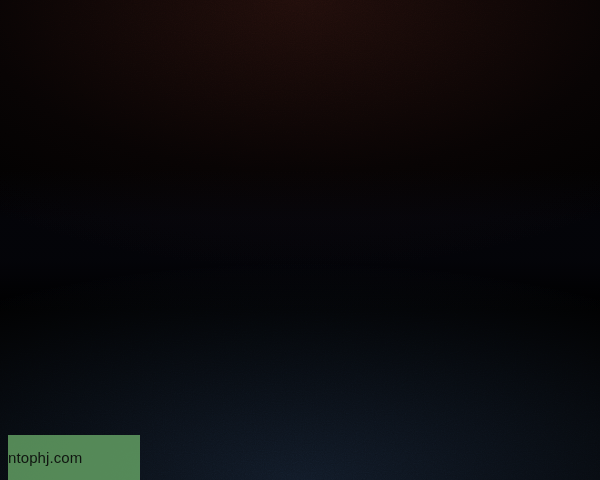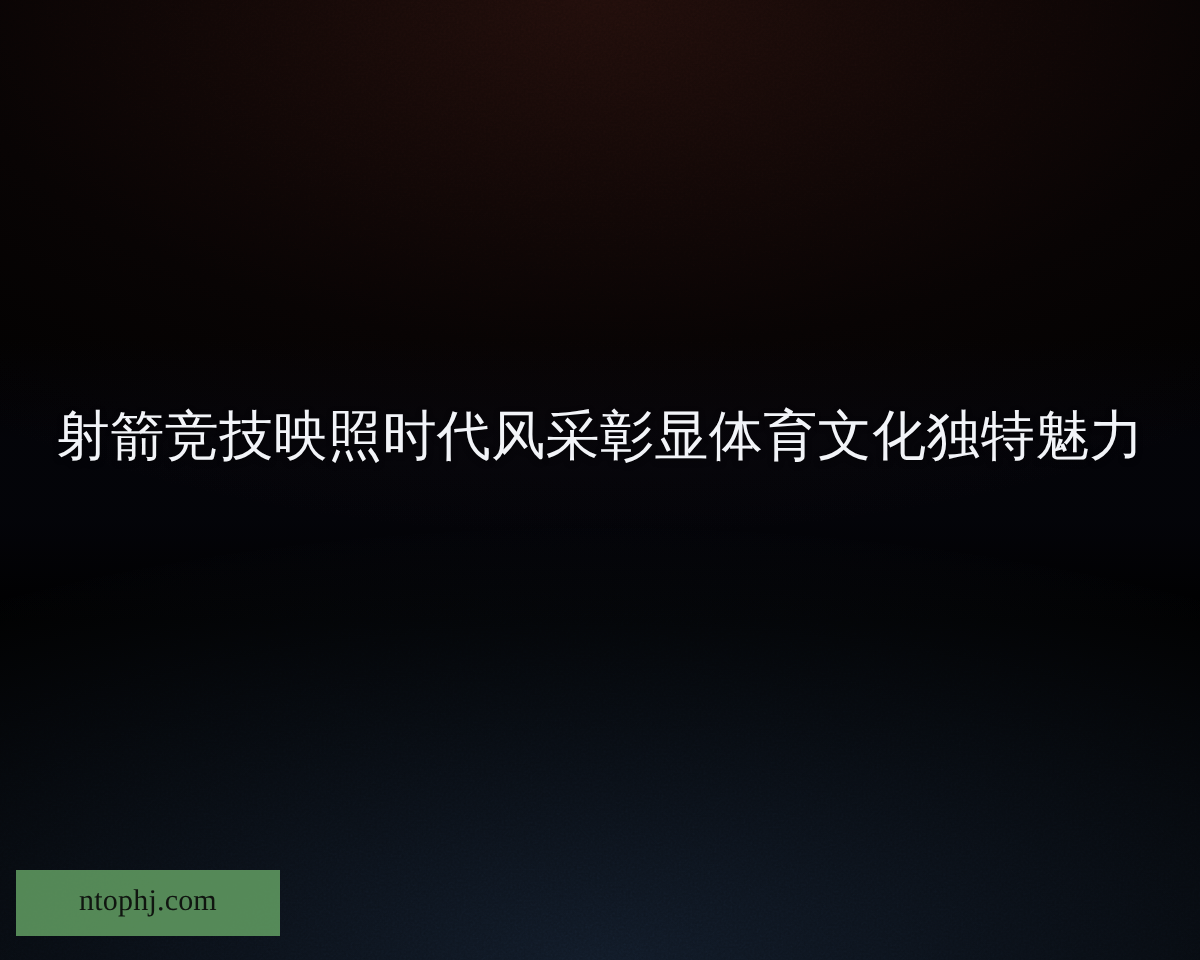--- a/index.html
+++ b/index.html
@@ -99,30 +99,30 @@
     text-shadow: 0 1px 3px rgba(0, 0, 0, 0.45);
     font-family: "DejaVu Sans", "Liberation Sans", sans-serif;
   }
 
   
   .watermark {
     position: absolute;
     left: 8px;
     top: 435px;
     width: 132px;
-    height: 33px;
+    height: 45px;
     display: flex;
     align-items: center;
-    justify-content: center;
+    justify-content: flex-start;
     background: rgba(104, 168, 104, 0.80);
     color: #101510;
     font-size: 15px;
     line-height: 1;
     letter-spacing: 0.1px;
-    font-family: Liberation Serif, serif;
+    font-family: Liberation Sans, sans-serif;
     user-select: none;
   }
 </style>
 </head>
 <body>
 
 <div class="stage">
 
   <div class="bg-gradient"></div>
   <div class="bg-vignette"></div>
@@ -132,19 +132,18 @@
       <filter id="grainFilter">
         <feTurbulence type="fractalNoise" baseFrequency="0.9" numOctaves="3" stitchTiles="stitch"></feTurbulence>
         <feColorMatrix type="saturate" values="0"></feColorMatrix>
       </filter>
       <rect width="100%" height="100%" filter="url(#grainFilter)"></rect>
     </svg>
   </div>
 
   <div class="bg-scrim"></div>
 
-  <h1 class="headline">射箭竞技映照时代风采彰显体育文化独特魅力</h1>
 
   <div class="watermark">
     <span>ntophj.com</span>
   </div>
 
 </div>
 
 </body></html>

